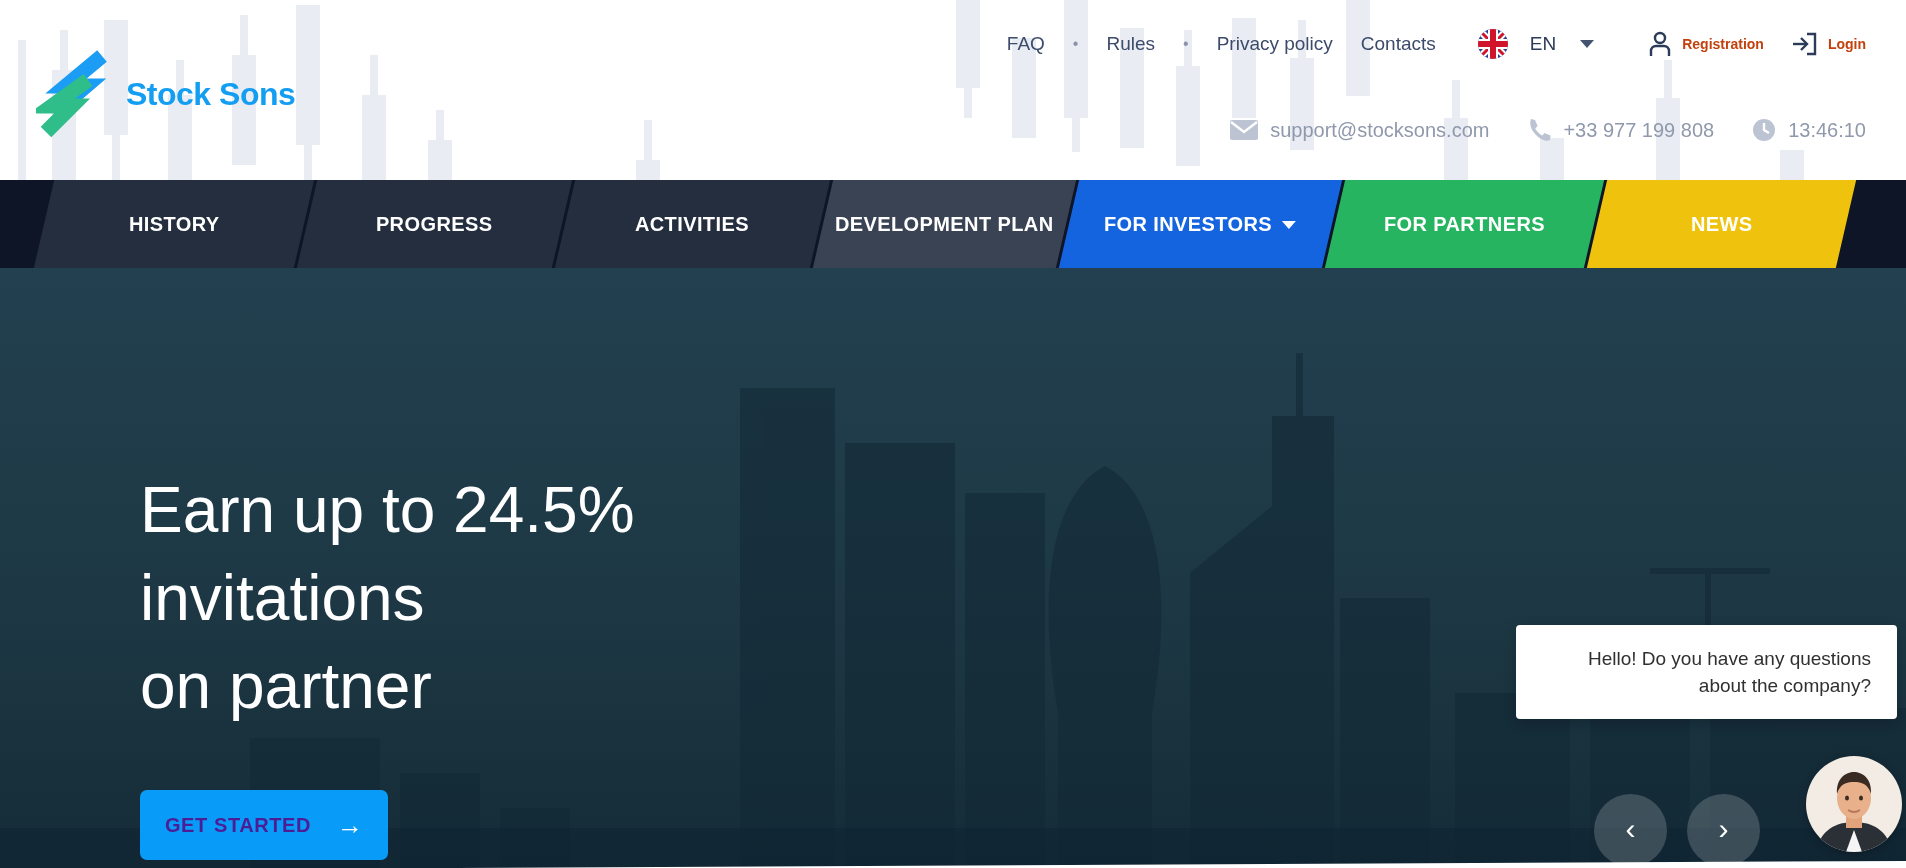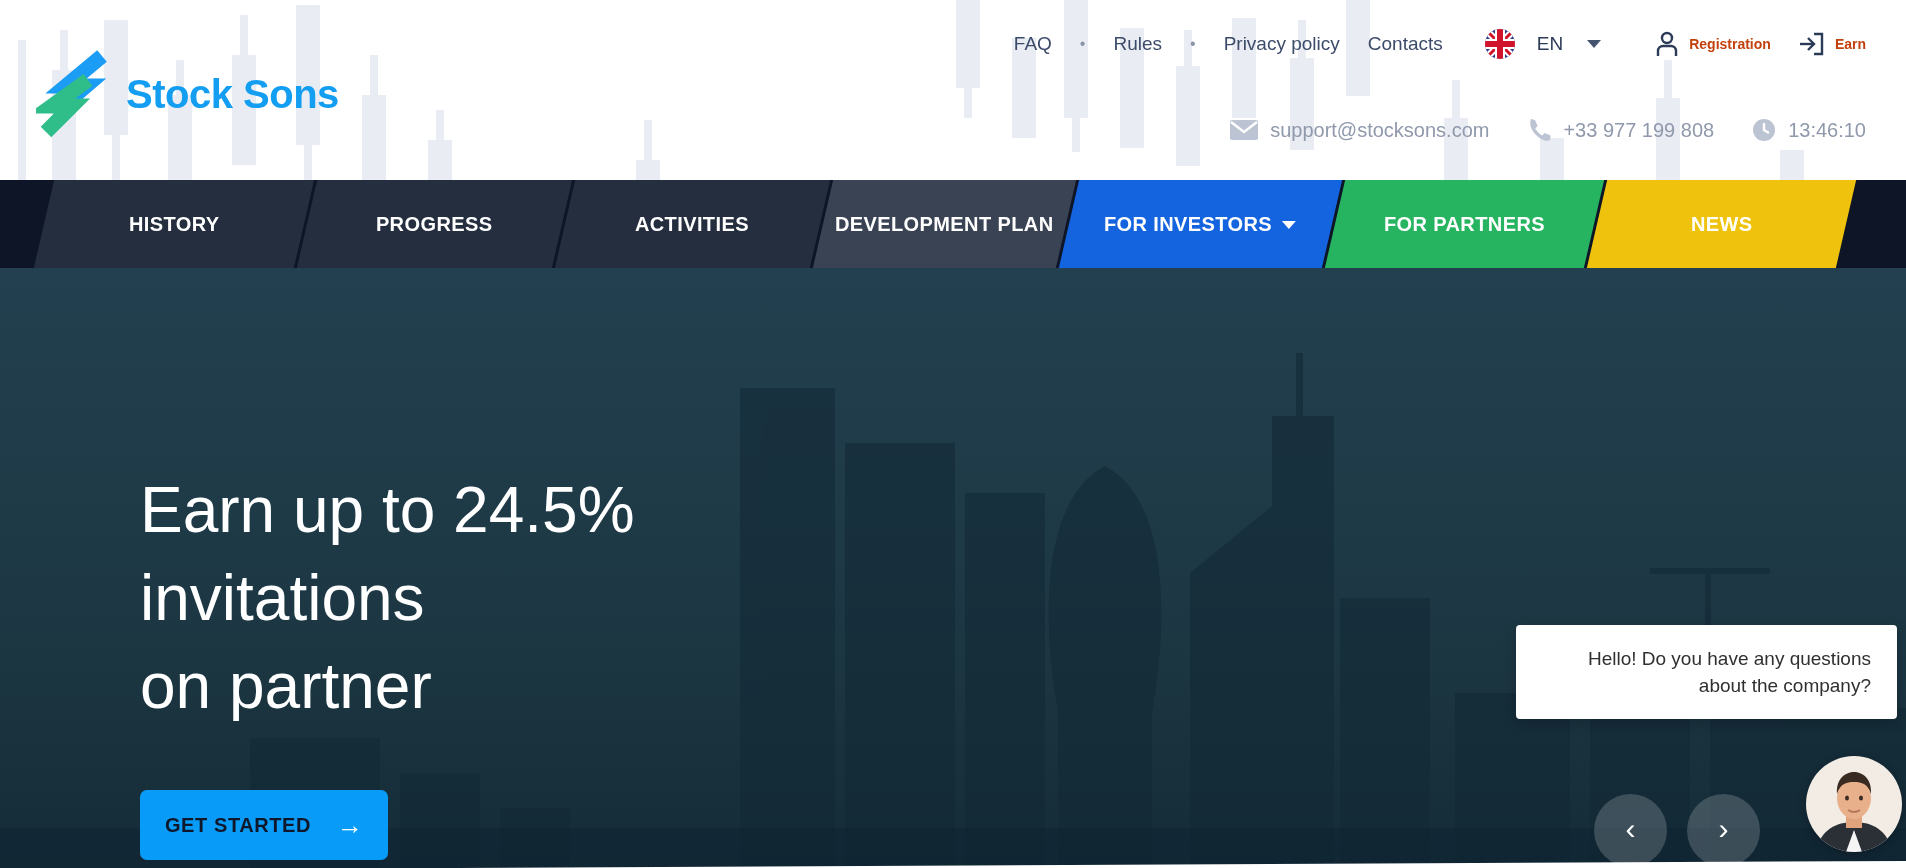--- a/index.html
+++ b/index.html
@@ -3,21 +3,21 @@
 <meta charset="utf-8">
 <style>
   * { margin:0; padding:0; box-sizing:border-box; }
   html,body { width:1906px; height:868px; overflow:hidden; }
   body { font-family:"Liberation Sans", sans-serif; background:#fff; position:relative; }
 
   
   .site-header { position:absolute; left:0; top:0; width:1906px; height:180px; background:#fff; }
   .candles { position:absolute; left:0; top:0; z-index:0; }
   .logo { position:absolute; left:36px; top:48px; display:flex; align-items:center; gap:14px; z-index:2; cursor:pointer; }
-  .logo-text { font-size:40px; font-weight:bold; color:#149ef2; letter-spacing:-0.5px; }
+  .logo-text { font-size:32px; font-weight:bold; color:#149ef2; letter-spacing:-0.5px; }
   .top-links { position:absolute; top:28px; right:40px; display:flex; align-items:center; gap:28px; z-index:2; height:32px; }
   .top-links a { text-decoration:none; color:#3c4b6a; font-size:19px; cursor:pointer; }
   .dot { color:#8a93a8; font-size:16px; }
   .lang { display:flex; align-items:center; gap:22px; margin-left:14px; cursor:pointer; }
   .lang-code { font-size:19px; color:#2c3b57; }
   .caret-down { width:0; height:0; border-left:7px solid transparent; border-right:7px solid transparent; border-top:8px solid #44536f; margin-left:2px; }
   .auth-item { display:flex; align-items:center; gap:10px; cursor:pointer; }
   .auth-item .auth-label { font-size:14px; font-weight:bold; color:#c2410c; }
   .reg-item { margin-left:26px; }
 
@@ -37,21 +37,21 @@
   .seg6 { left:1335px; width:259px; }
   .seg7 { left:1597px; width:249px; }
   .menu-caret { width:0; height:0; border-left:7px solid transparent; border-right:7px solid transparent; border-top:8px solid #fff; }
 
   
   .hero { position:absolute; left:0; top:268px; width:1906px; height:600px; background:linear-gradient(180deg,#234050 0%,#1d3844 55%,#152c38 100%); overflow:hidden; }
   .skyline { position:absolute; left:0; bottom:0; }
   .hero-heading { position:absolute; left:140px; top:198px; color:#fff; font-size:64px; font-weight:400; line-height:88px; z-index:2; }
   .hero-heading span { display:block; }
   .cta-button { position:absolute; left:140px; top:522px; width:248px; height:70px; background:#089cf8; border:none; border-radius:7px; display:flex; align-items:center; justify-content:center; gap:26px; cursor:pointer; z-index:2; }
-  .cta-label { color:#0f172a; font-size:20px; font-weight:bold; letter-spacing:0.6px; }
+  .cta-label { color:#4c1d95; font-size:20px; font-weight:bold; letter-spacing:0.6px; }
   .cta-arrow { color:#fff; font-size:26px; line-height:1; }
 
   .chat-bubble { position:absolute; left:1516px; top:357px; width:381px; height:94px; background:#fff; border-radius:4px; padding:21px 26px; z-index:4; box-shadow:0 4px 14px rgba(0,0,0,0.18);text-align:right; }
   .chat-bubble p { font-size:19px; line-height:1.42; color:#303030; }
 
   .carousel-btn { position:absolute; top:526px; width:73px; height:73px; border-radius:50%; border:none; background:rgba(255,255,255,0.18); color:#fff; font-size:30px; line-height:1; cursor:pointer; z-index:3; display:flex; align-items:center; justify-content:center; padding-bottom:4px; }
   .prev-btn { left:1594px; }
   .next-btn { left:1687px; }
 
   .avatar { position:absolute; left:1806px; top:488px; width:96px; height:96px; border-radius:50%; overflow:hidden; z-index:5; cursor:pointer; box-shadow:0 2px 8px rgba(0,0,0,0.25); }
@@ -145,21 +145,21 @@
       </svg>
       <span class="auth-label">Registration</span>
     </div>
 
     <div class="auth-item">
       <svg width="26" height="24" viewBox="0 0 26 24" fill="none" stroke="#2c3b57" stroke-width="2.4">
         <path d="M1 12 h14"></path>
         <path d="M9 6 l6 6 -6 6"></path>
         <path d="M15 2 h8 v20 h-8"></path>
       </svg>
-      <span class="auth-label">Earn</span>
+      <span class="auth-label">Login</span>
     </div>
   </nav>
 
   <div class="contact-bar">
     <div class="contact-item">
       <svg width="28" height="20" viewBox="0 0 28 20">
         <rect width="28" height="20" rx="2" fill="#bcc3d2"></rect>
         <path d="M1 2 L14 12 L27 2" fill="none" stroke="#fff" stroke-width="2.4"></path>
       </svg>
       <span>support@stocksons.com</span>

